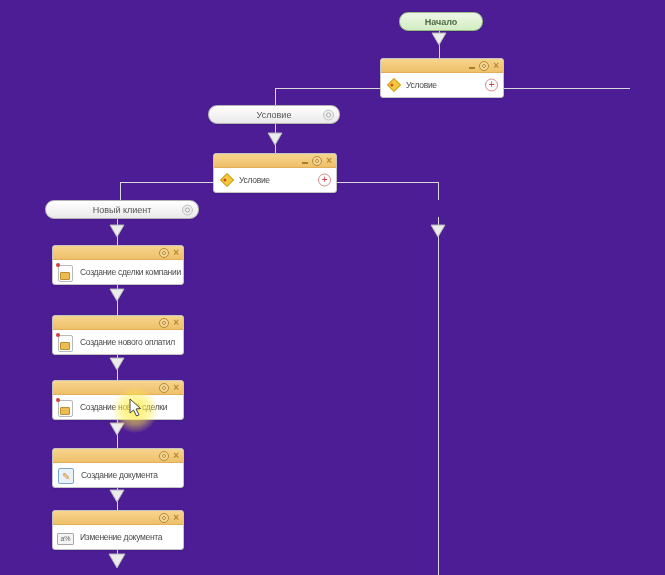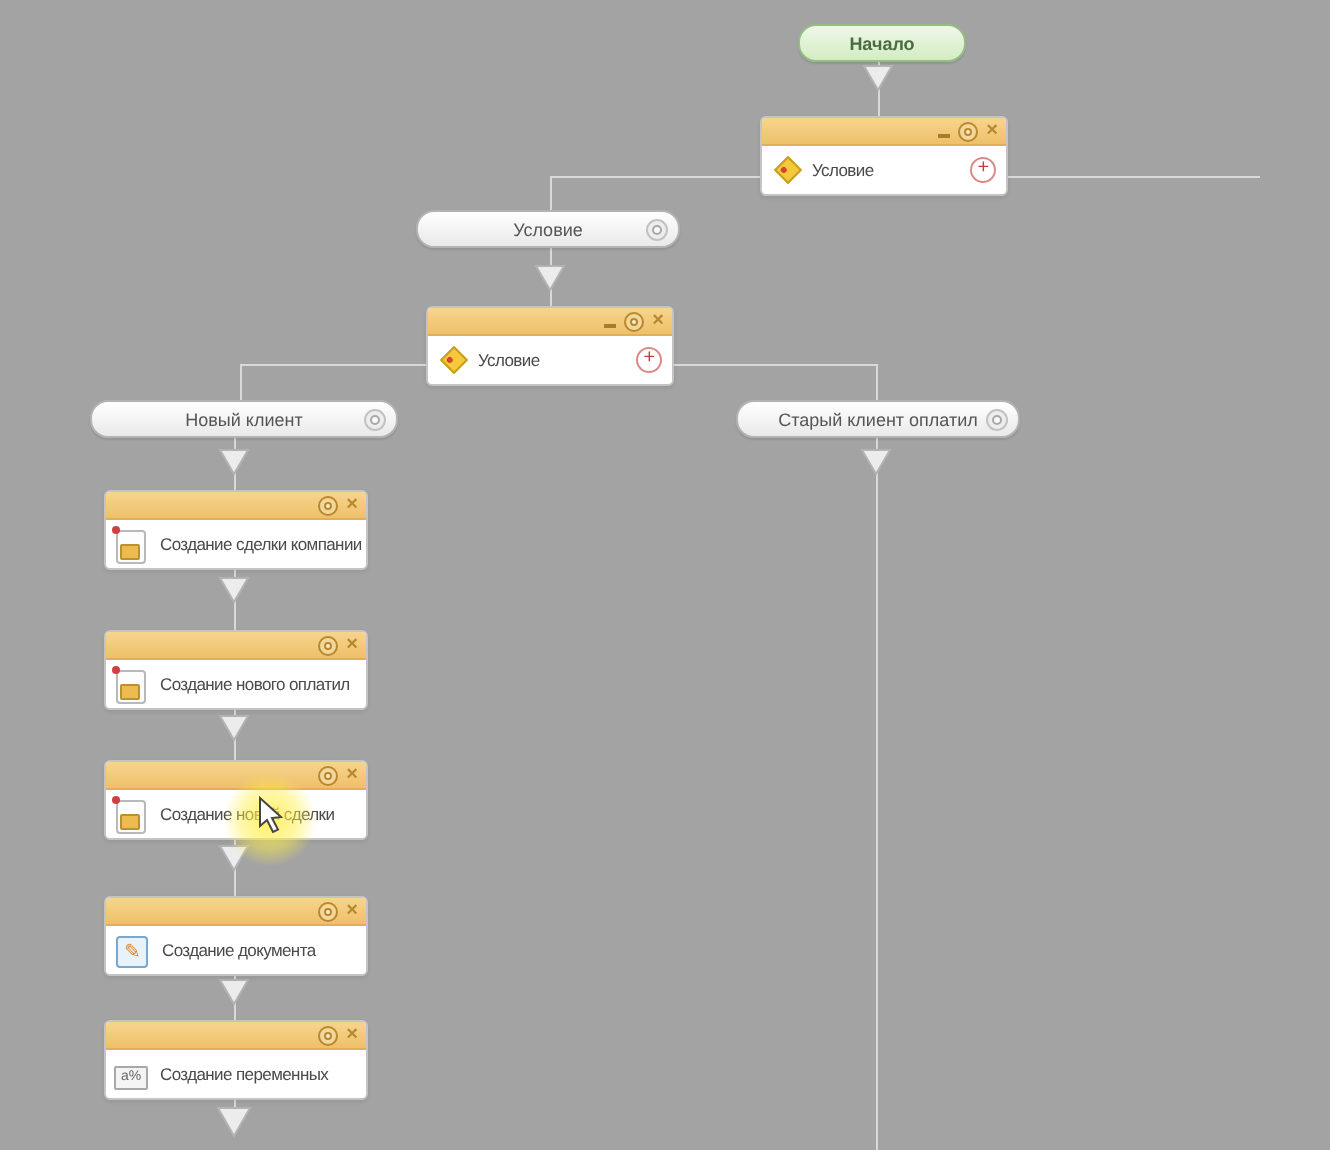--- a/index.html
+++ b/index.html
@@ -1,17 +1,17 @@
 <!DOCTYPE html>
 <html><head>
 <meta charset="utf-8">
 <style>
   html,body{margin:0;padding:0;background:#fff;}
   .canvas{
-    position:relative;width:665px;height:575px;background:#a3a3a3;overflow:hidden;
+    position:relative;width:665px;height:575px;background:#4c1d95;overflow:hidden;
     font-family:"Liberation Sans", sans-serif;
   }
   
   .vline,.hline{position:absolute;background:#d9d9d9;}
   .vline{width:1px;}
   .hline{height:1px;}
   .arrow{position:absolute;}
   
   .pill{
     position:absolute;height:17px;border:1px solid #b3b3b3;border-radius:9px;
@@ -201,24 +201,20 @@
       <span>Условие</span>
       <span class="plus-btn">+</span>
     </div>
   </div>
 
   <div class="pill" style="left:45px;top:200px;width:152px;justify-content:center;">
     <span>Новый клиент</span>
     <span class="gear-btn"></span>
   </div>
 
-  <div class="pill" style="left:368px;top:200px;width:140px;">
-    <span>Старый клиент оплатил</span>
-    <span class="gear-btn"></span>
-  </div>
 
   <div class="block" style="left:52px;top:245px;width:130px;">
     <div class="block-header">
       <div class="hc">
         <span class="ctrl-gear"></span>
         <span class="ctrl-close">×</span>
       </div>
     </div>
     <div class="block-body">
       <span class="icon-doc"></span>
@@ -267,21 +263,21 @@
 
   <div class="block" style="left:52px;top:510px;width:130px;">
     <div class="block-header">
       <div class="hc">
         <span class="ctrl-gear"></span>
         <span class="ctrl-close">×</span>
       </div>
     </div>
     <div class="block-body">
       <span class="icon-vars">a%</span>
-      <span>Создание переменных</span>
+      <span>Изменение документа</span>
     </div>
   </div>
 
   <div class="cursor-glow" style="left:112px;top:387px;"></div>
   <svg class="cursor" style="left:129px;top:398px;" width="13" height="19">
     <polygon points="1,1 1,15 4.5,12 7.5,18 10,16.8 7,11 11.5,10.5" fill="#ffffff" stroke="#444444" stroke-width="1"></polygon>
   </svg>
 
 </div>
 

